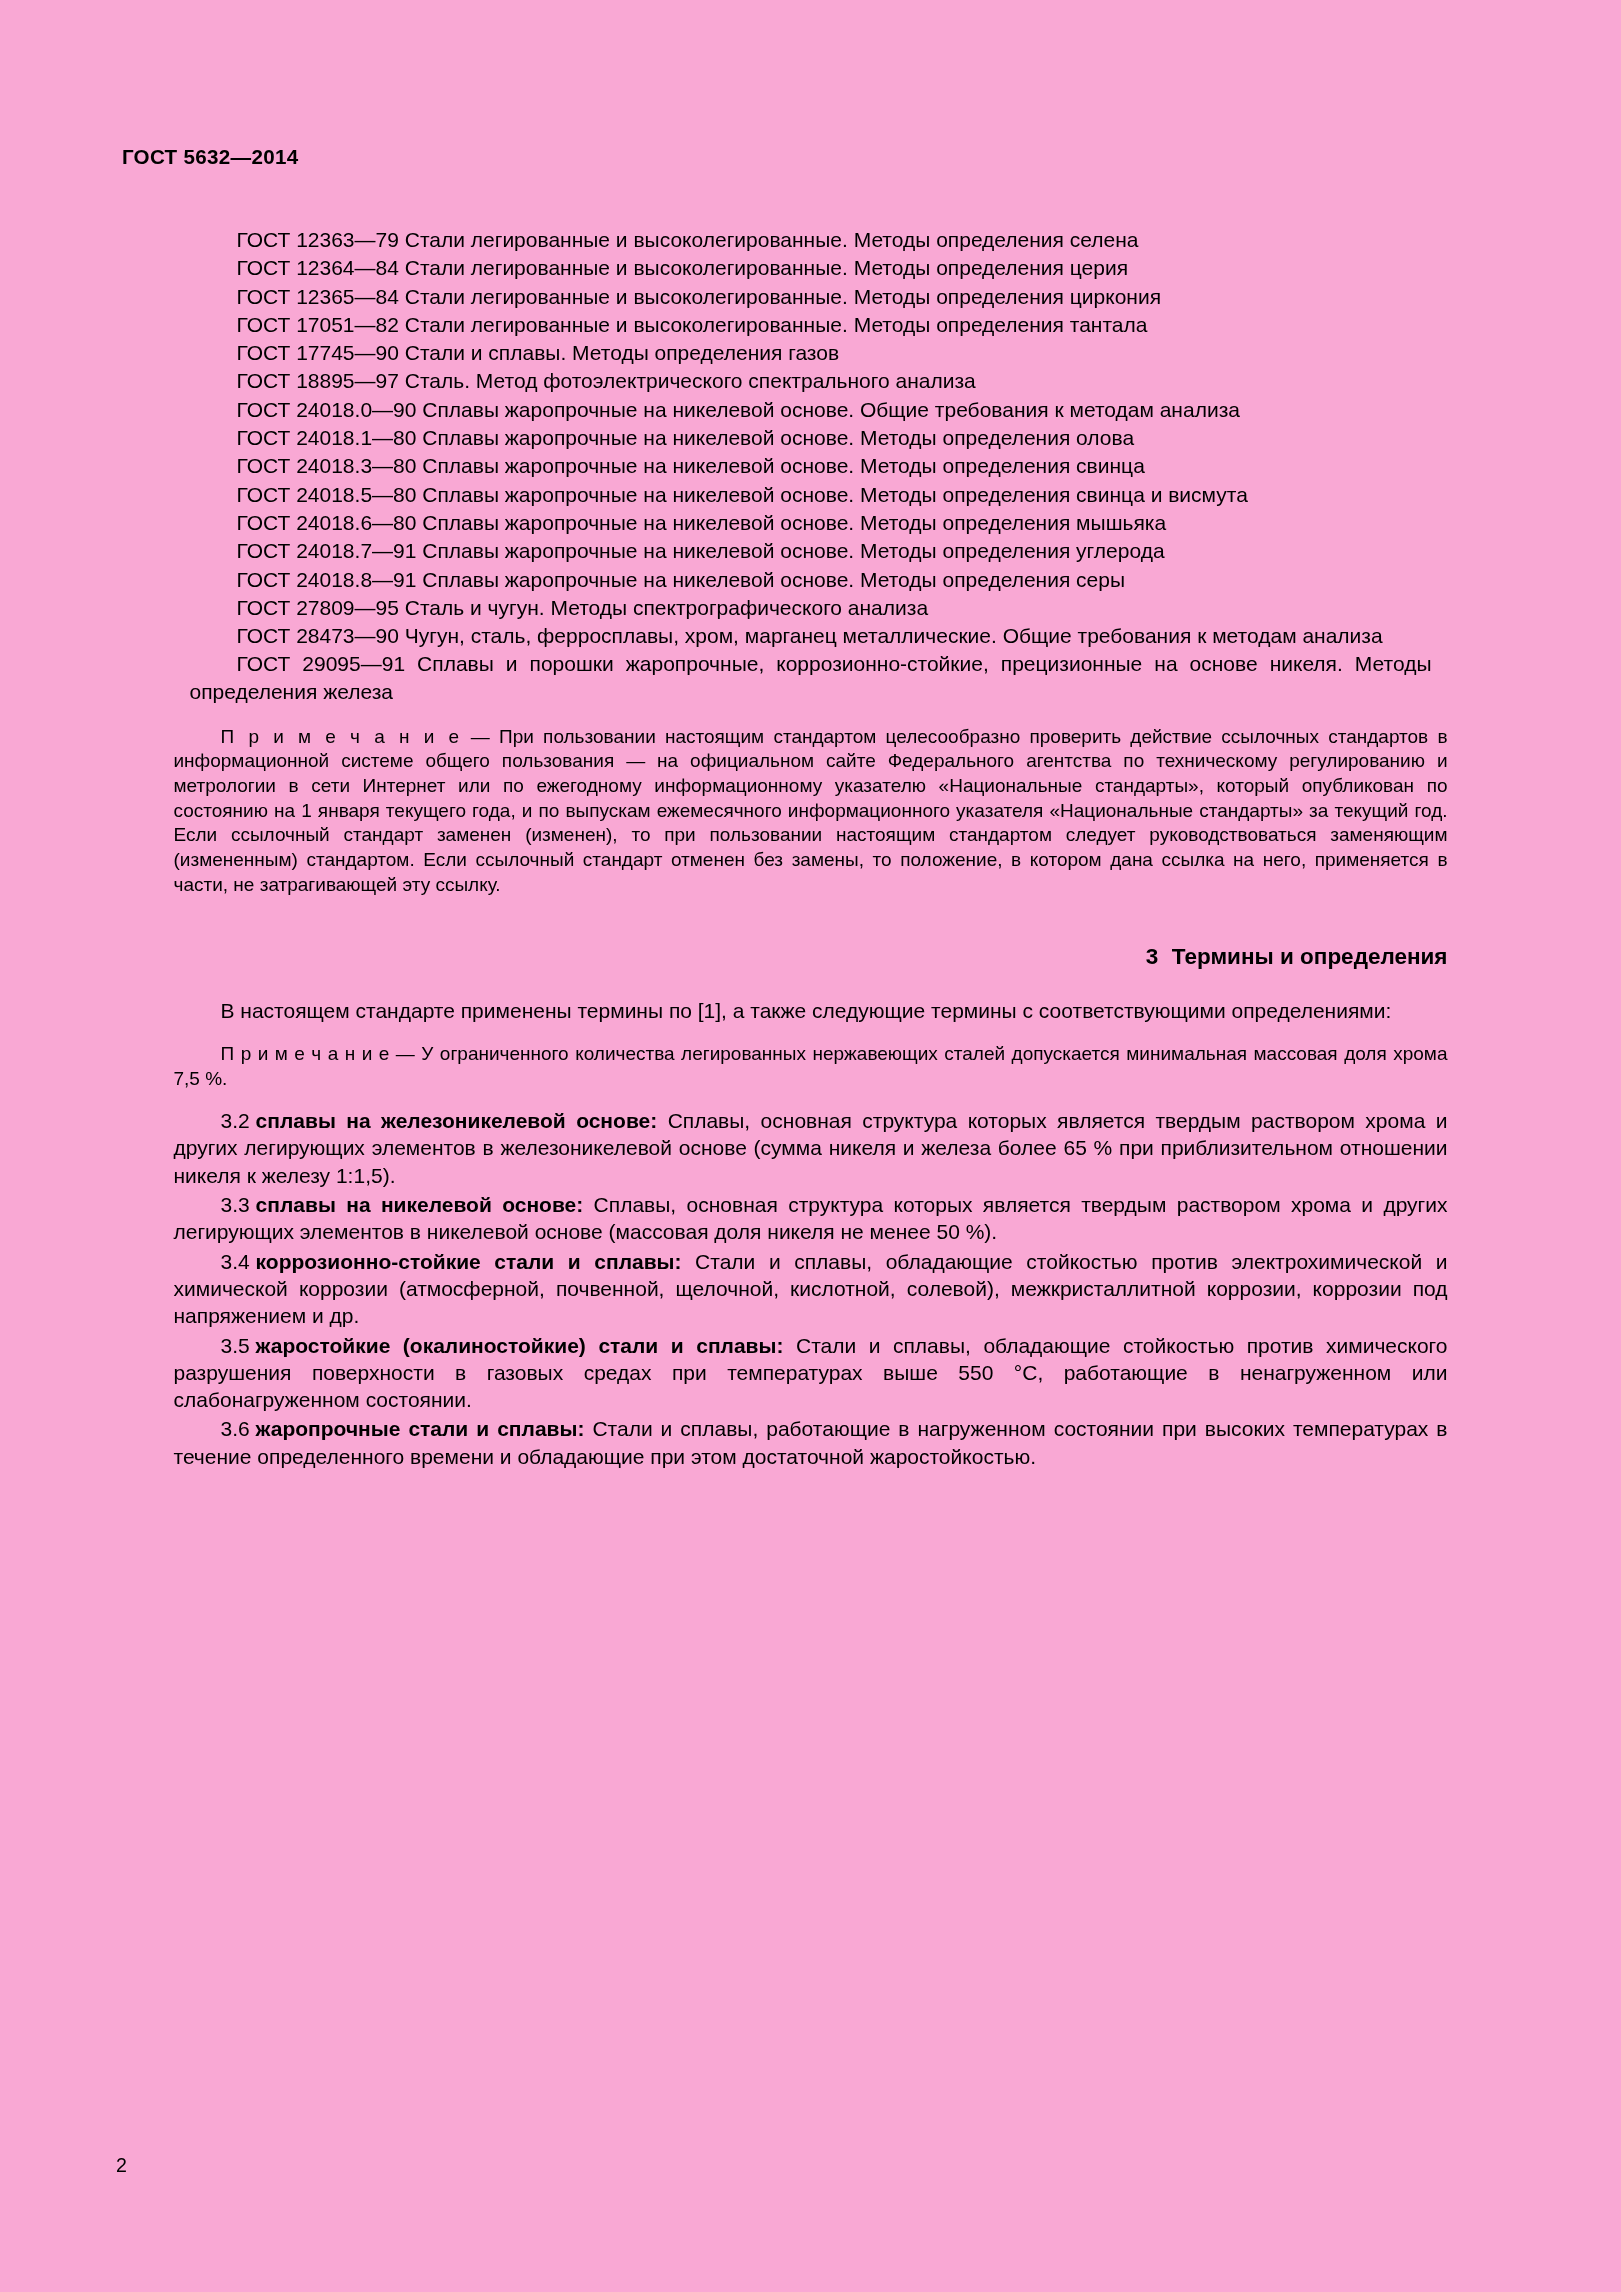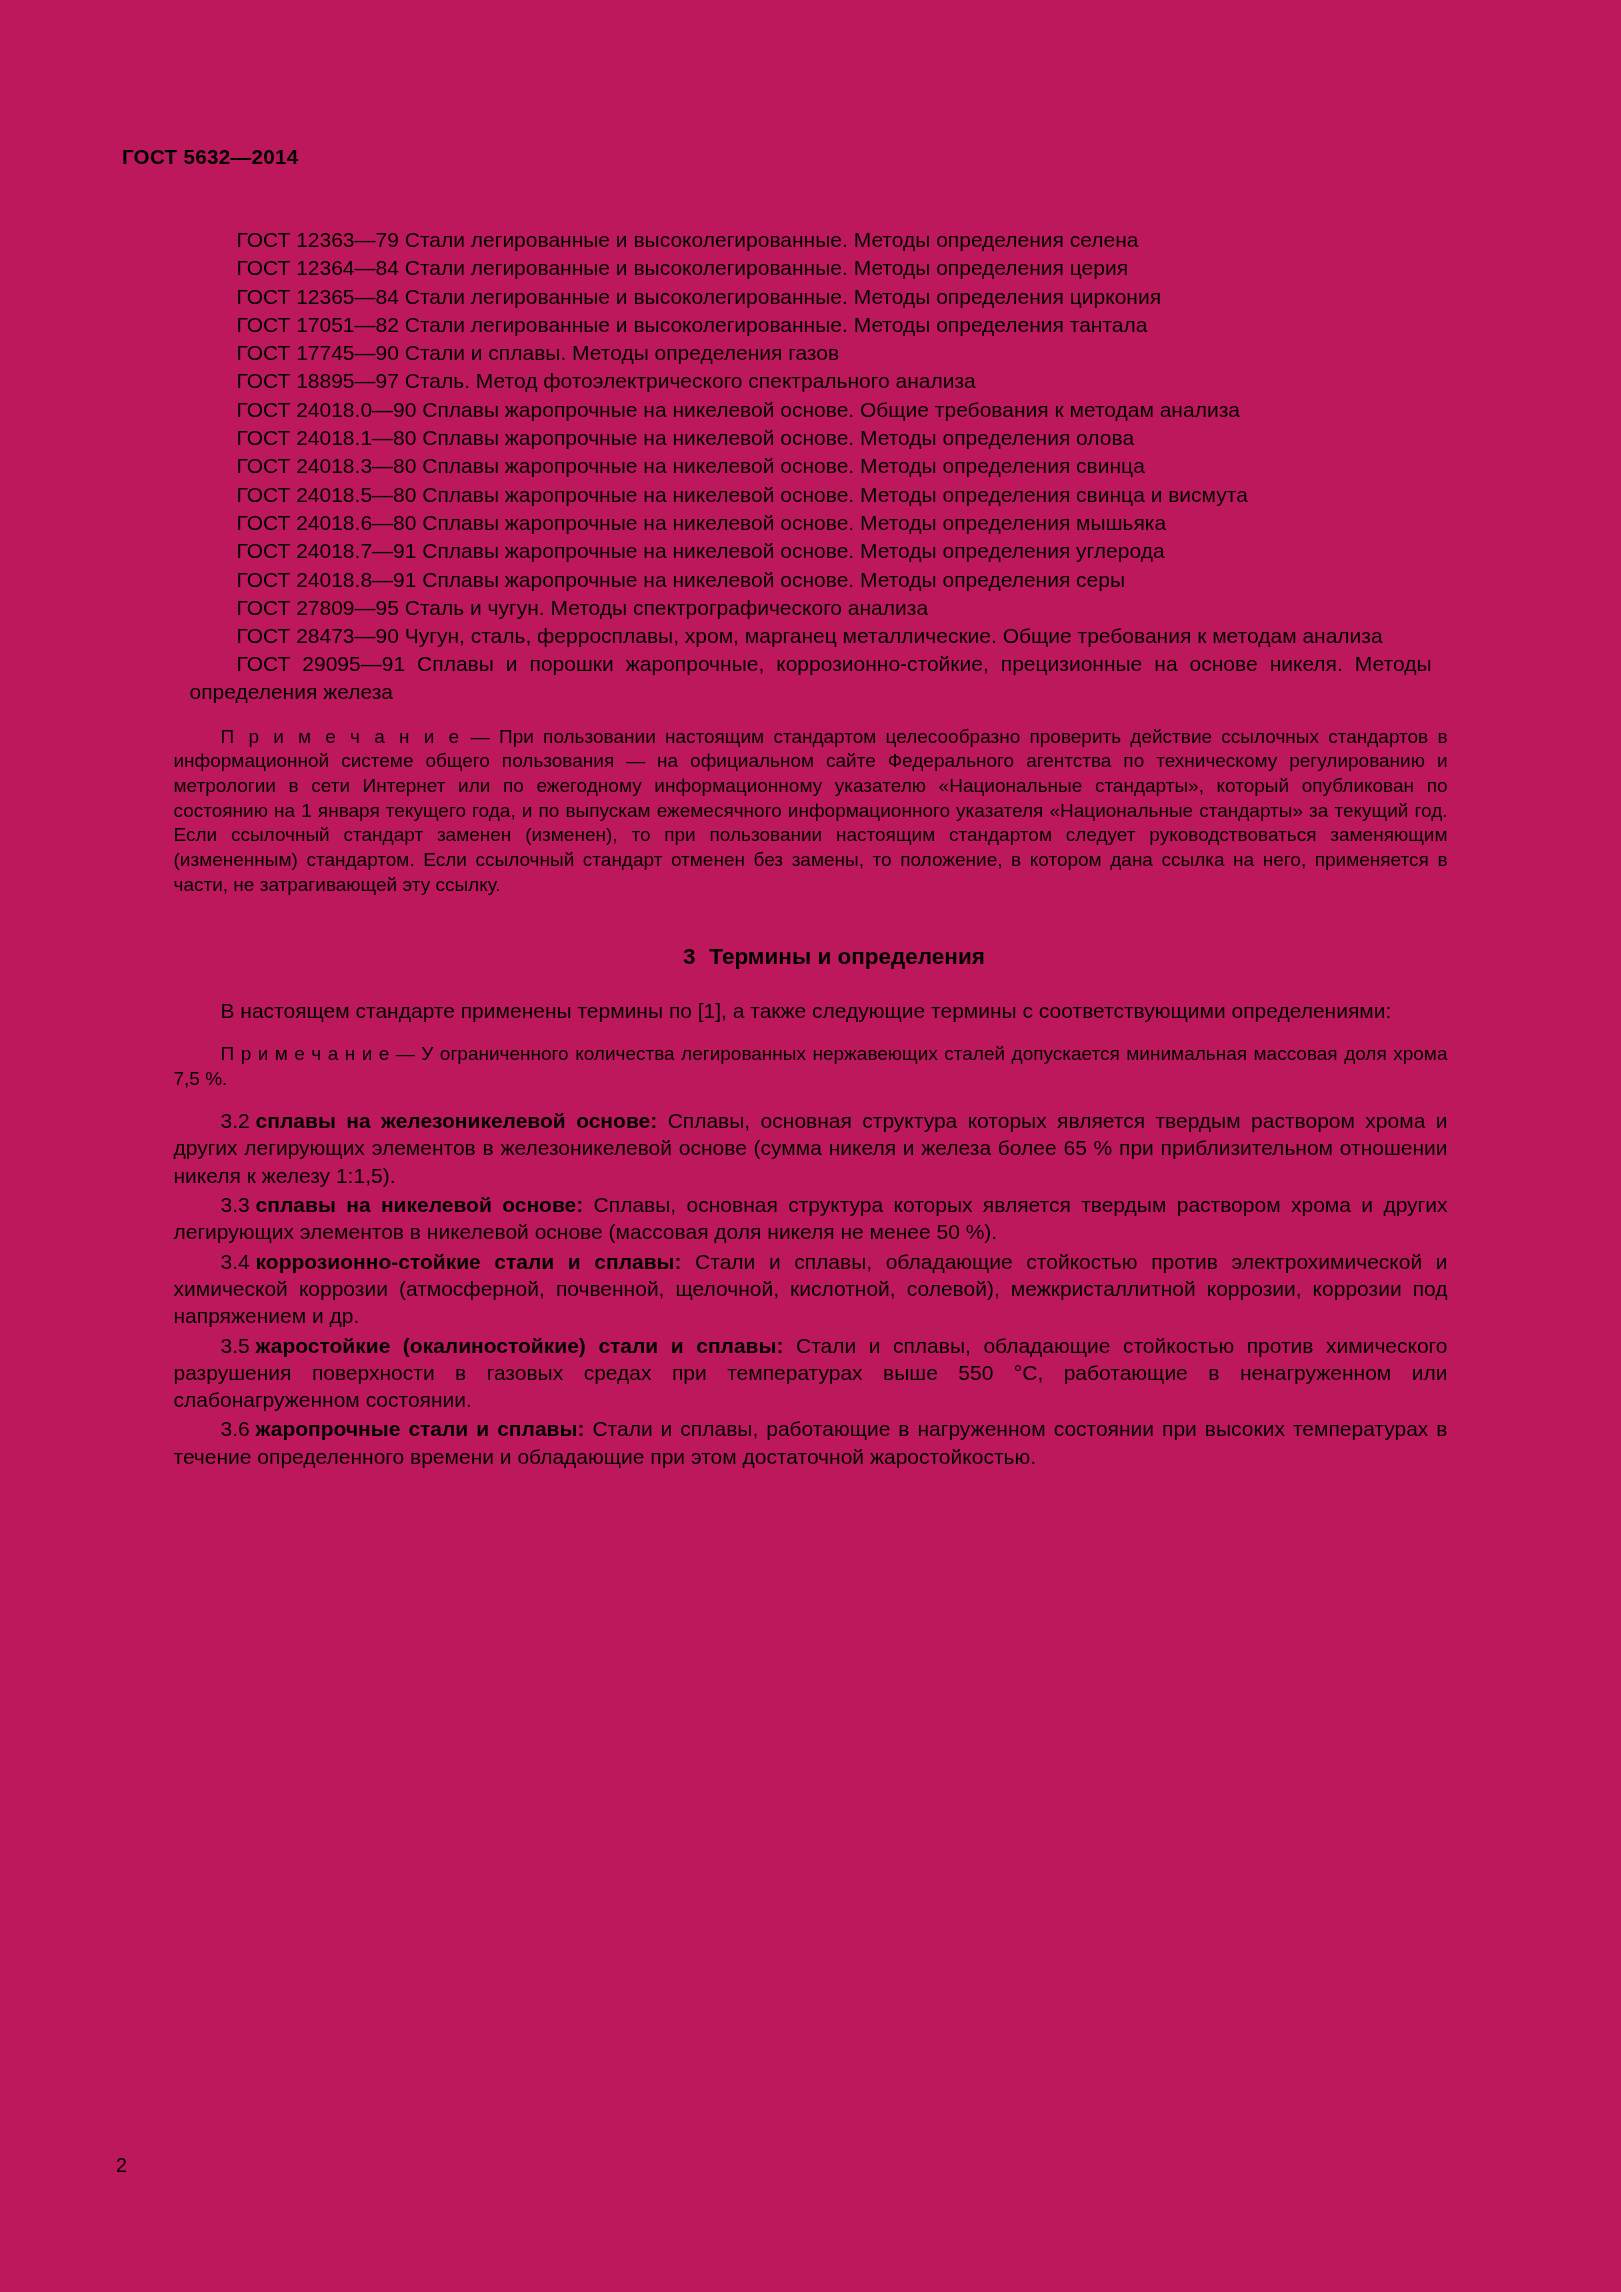--- a/index.html
+++ b/index.html
@@ -8,21 +8,21 @@
     background: #ffffff;
   }
   body {
     font-family: "Liberation Sans", sans-serif;
     color: #000000;
   }
   .page {
     position: relative;
     width: 1621px;
     height: 2293px;
-    background: #be185d;
+    background: #f9a8d4;
     box-sizing: border-box;
     padding: 145px 116px 59px 116px;
     overflow: hidden;
   }
   .doc-header {
     font-size: 20.6px;
     font-weight: bold;
     letter-spacing: 0.3px;
     margin: 0 0 57px 5.9px;
   }
@@ -50,21 +50,21 @@
     text-align: justify;
     text-indent: 47px;
   }
   .note .note-label {
     letter-spacing: 2.5px;
   }
   h2.section-title {
     font-size: 22.5px;
     font-weight: bold;
     margin: 45px 0 25.5px 47px;
-    text-align: center;
+    text-align: right;
   }
   h2.section-title .num {
     margin-right: 13.7px;
   }
   p.para {
     margin: 0 0 2px 0;
     text-indent: 47px;
     text-align: justify;
   }
   .term-num {

